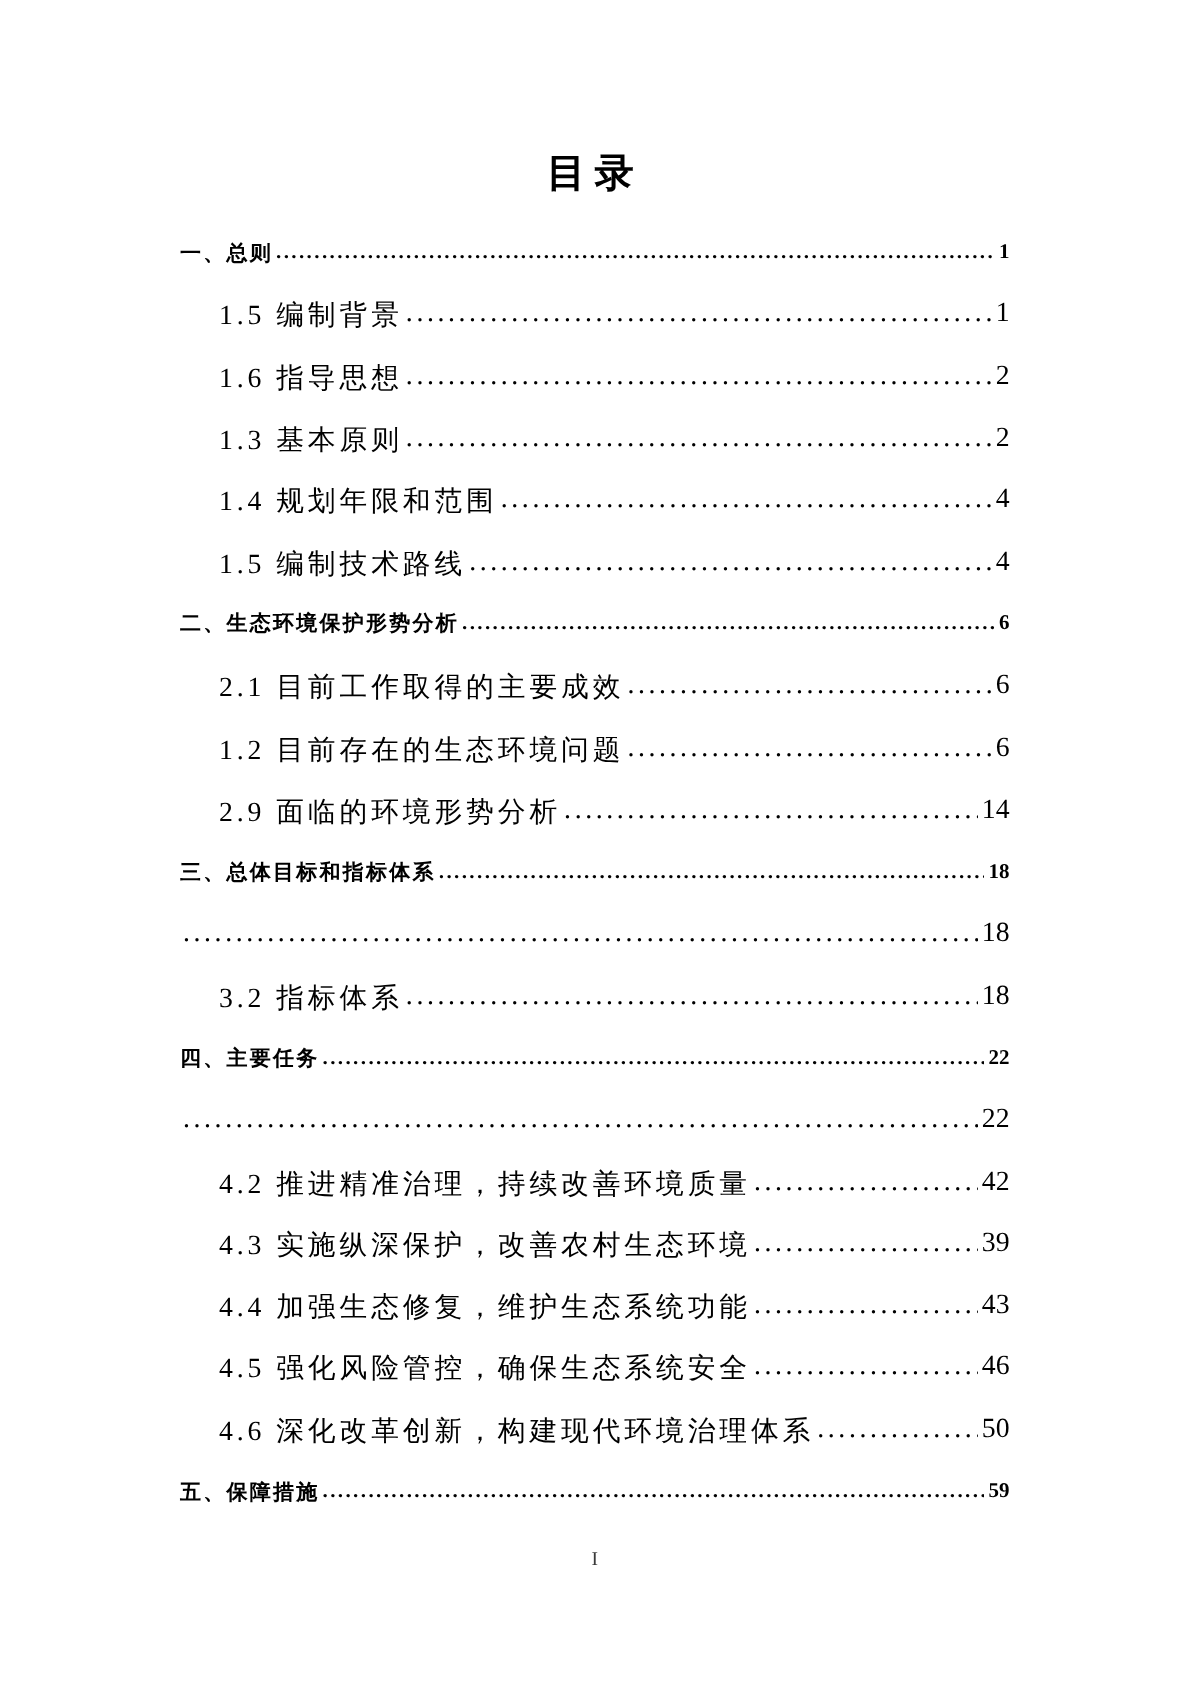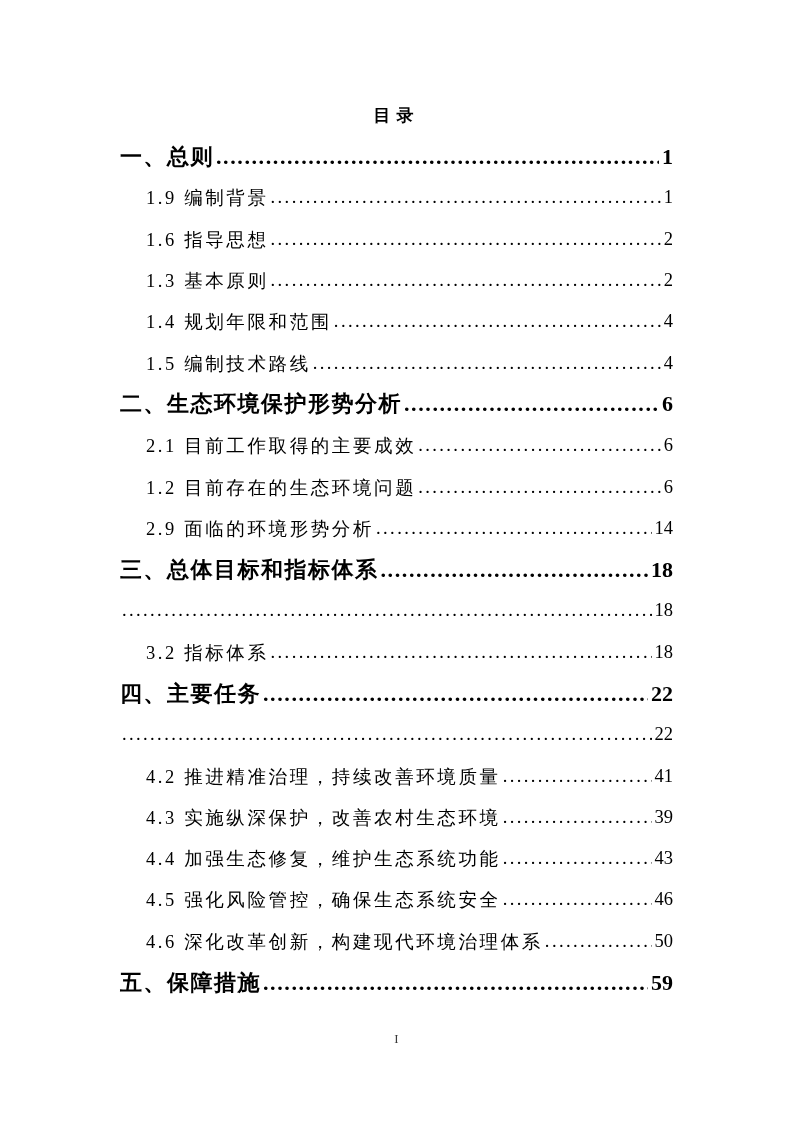--- a/index.html
+++ b/index.html
@@ -16,23 +16,23 @@
     font-family: "Liberation Serif", "DejaVu Serif", serif;
     overflow: hidden;
   }
   .content {
     position: absolute;
     left: 120px;
     right: 120px;
     top: 98px;
   }
   .doc-title {
-    margin: 0 0 2px 0;
+    margin: 0 0 14px 0;
     text-align: center;
-    font-size: 17px;
+    font-size: 26px;
     line-height: 36px;
     font-weight: bold;
     letter-spacing: 6px;
   }
   .toc-list {
     margin: 0;
     padding: 0;
   }
   .toc-row {
     display: flex;
@@ -52,21 +52,21 @@
   }
   .toc-row .leader::after {
     content: "..................................................................................................................................................";
   }
   .toc-row .pagenum {
     white-space: nowrap;
     text-align: right;
   }
   .toc-row.lvl1 {
     font-weight: bold;
-    font-size: 22px;
+    font-size: 14px;
   }
   .toc-row.lvl1 .label {
     letter-spacing: 1.5px;
   }
   .toc-row.lvl1 .leader::after {
     letter-spacing: 1.6px;
   }
   .toc-row.lvl2 .label {
     padding-left: 26px;
     letter-spacing: 2.6px;
@@ -90,21 +90,21 @@
 <div class="page">
   <div class="content">
     <h1 class="doc-title">目录</h1>
     <div class="toc-list">
         <div class="toc-row lvl1">
     <span class="label">一、总则</span>
     <span class="leader"></span>
     <span class="pagenum">1</span>
   </div>
         <div class="toc-row lvl2">
-    <span class="label">1.9 编制背景</span>
+    <span class="label">1.5 编制背景</span>
     <span class="leader"></span>
     <span class="pagenum">1</span>
   </div>
         <div class="toc-row lvl2">
     <span class="label">1.6 指导思想</span>
     <span class="leader"></span>
     <span class="pagenum">2</span>
   </div>
         <div class="toc-row lvl2">
     <span class="label">1.3 基本原则</span>
@@ -160,21 +160,21 @@
     <span class="leader"></span>
     <span class="pagenum">22</span>
   </div>
         <div class="toc-row lvl2">
     <span class="leader"></span>
     <span class="pagenum">22</span>
   </div>
         <div class="toc-row lvl2">
     <span class="label">4.2 推进精准治理，持续改善环境质量</span>
     <span class="leader"></span>
-    <span class="pagenum">41</span>
+    <span class="pagenum">42</span>
   </div>
         <div class="toc-row lvl2">
     <span class="label">4.3 实施纵深保护，改善农村生态环境</span>
     <span class="leader"></span>
     <span class="pagenum">39</span>
   </div>
         <div class="toc-row lvl2">
     <span class="label">4.4 加强生态修复，维护生态系统功能</span>
     <span class="leader"></span>
     <span class="pagenum">43</span>

